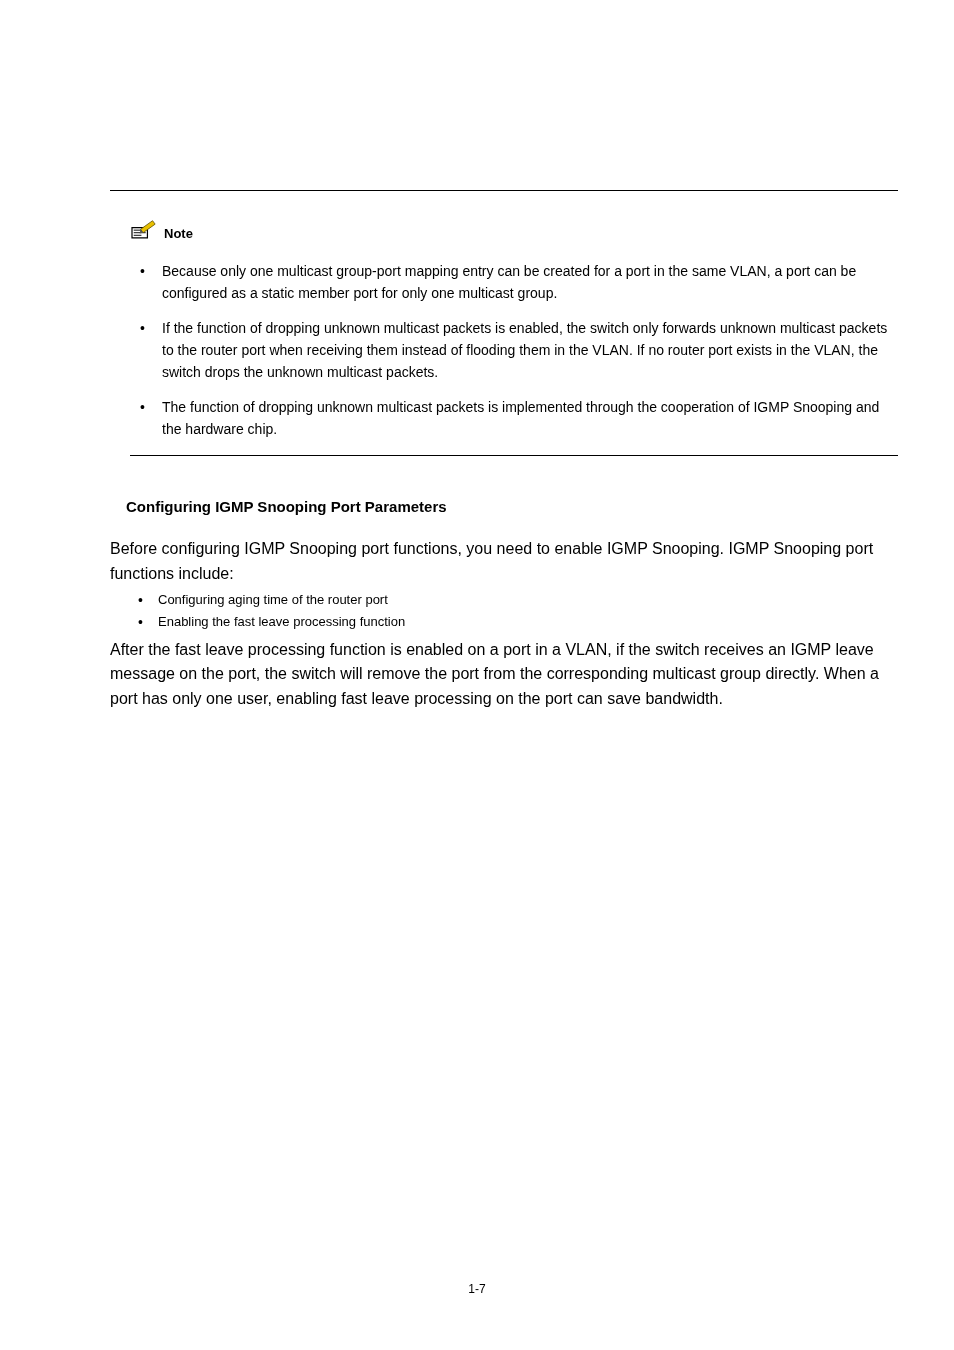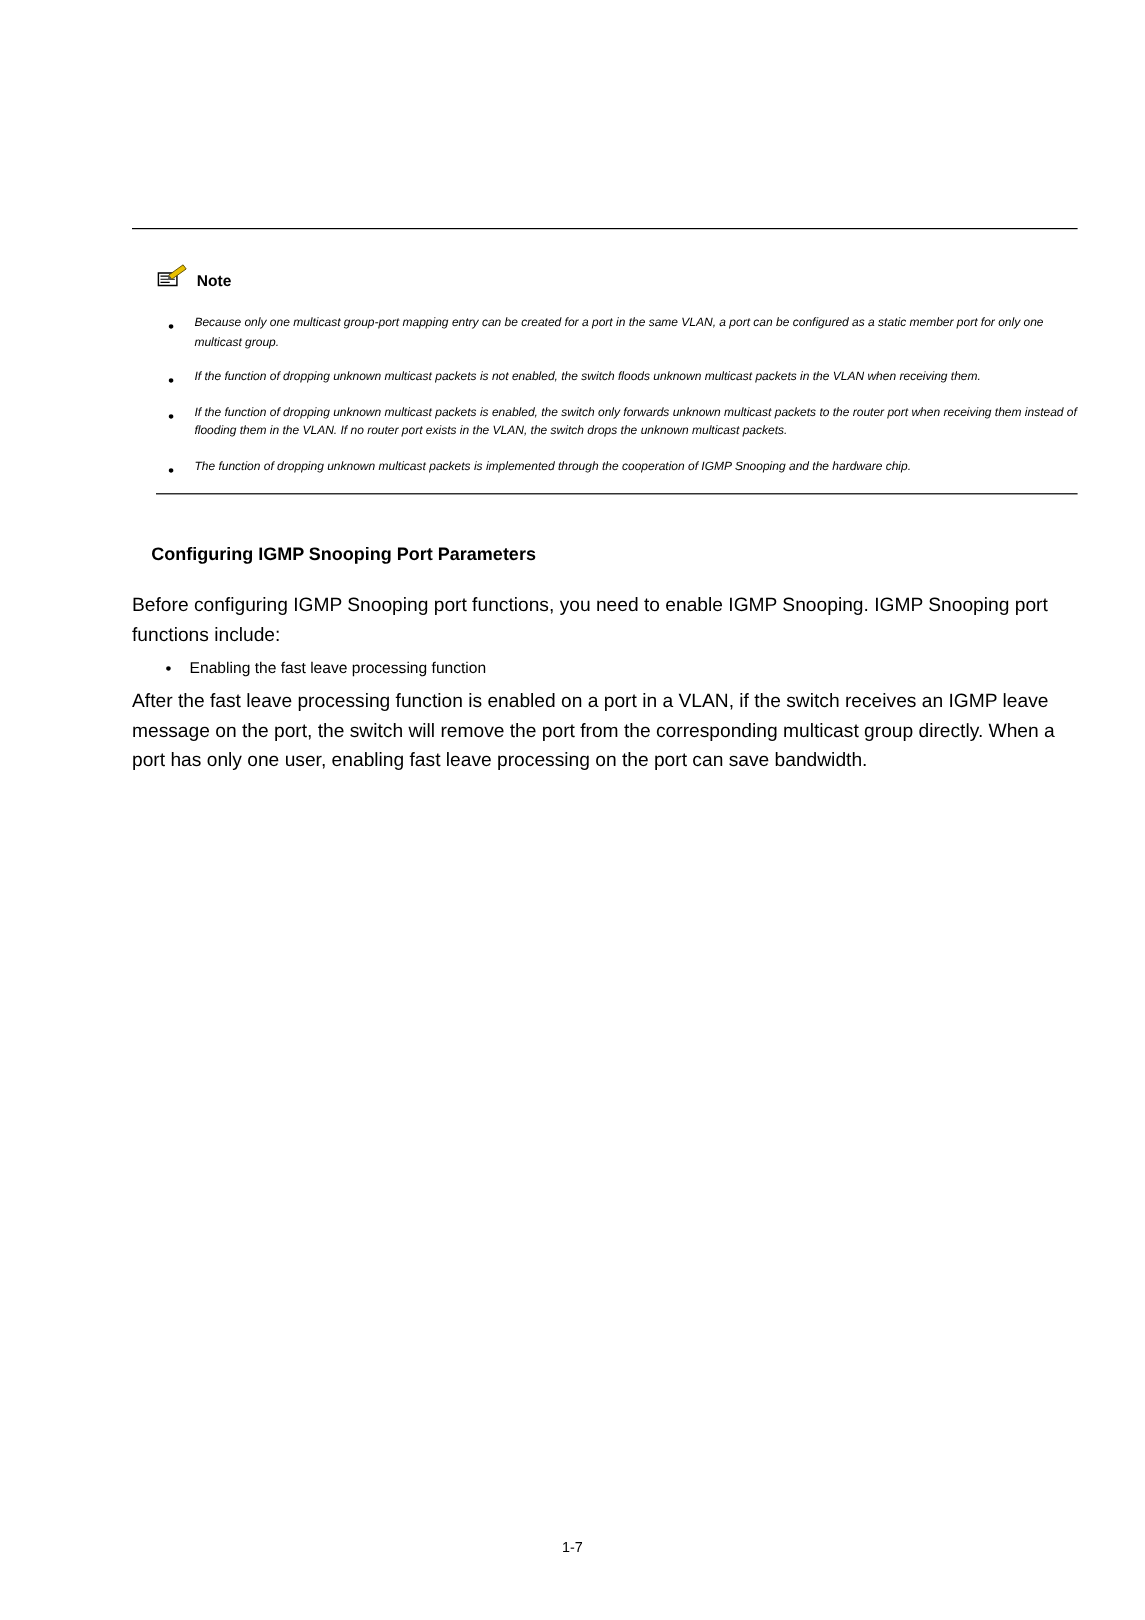--- a/index.html
+++ b/index.html
@@ -38,24 +38,23 @@
     font-size: 13px;
     font-weight: bold;
   }
   ul.bullets {
     list-style: none;
     margin-left: 4px;
   }
   ul.bullets > li {
     position: relative;
     padding-left: 28px;
-    font-size: 10px;
+    font-size: 14px;
     line-height: 1.55;
     margin-bottom: 14px;
-    font-style: italic;
   }
   ul.bullets > li::before {
     content: "•";
     position: absolute;
     left: 6px;
     top: 0;
     font-size: 14px;
   }
   .hr-bottom {
     border: none;
@@ -123,30 +122,30 @@
           <path d="M2 10 L2 22 L20 22 L20 10 Z" fill="#fff" stroke="#000" stroke-width="1.4"></path>
           <path d="M4 13 L18 13 M4 16 L18 16 M4 19 L13 19" stroke="#000" stroke-width="1.1"></path>
           <path d="M12 12 L26 2 L29 6 L15 16 Z" fill="#e8c000" stroke="#5a4a00" stroke-width="0.9"></path>
           <path d="M12 12 L15 16 L11 17 Z" fill="#555"></path>
         </svg>
       </span>
       <span class="note-label">Note</span>
     </div>
     <ul class="bullets">
       <li>Because only one multicast group-port mapping entry can be created for a port in the same VLAN, a port can be configured as a static member port for only one multicast group.</li>
-      <li>If the function of dropping unknown multicast packets is not enabled, the switch floods unknown multicast packets in the VLAN when receiving them.</li>
       <li>If the function of dropping unknown multicast packets is enabled, the switch only forwards unknown multicast packets to the router port when receiving them instead of flooding them in the VLAN. If no router port exists in the VLAN, the switch drops the unknown multicast packets.</li>
       <li>The function of dropping unknown multicast packets is implemented through the cooperation of IGMP Snooping and the hardware chip.</li>
     </ul>
   </div>
   <hr class="hr-bottom">
 
   <div class="section">
     <div class="h3">Configuring IGMP Snooping Port Parameters</div>
     <div class="para">Before configuring IGMP Snooping port functions, you need to enable IGMP Snooping. IGMP Snooping port functions include:</div>
     <ul class="body-bullets">
+      <li>Configuring aging time of the router port</li>
       <li>Enabling the fast leave processing function</li>
     </ul>
     <div class="para">After the fast leave processing function is enabled on a port in a VLAN, if the switch receives an IGMP leave message on the port, the switch will remove the port from the corresponding multicast group directly. When a port has only one user, enabling fast leave processing on the port can save bandwidth.</div>
   </div>
 </div>
 
 <div class="pageno">1-7</div>
 
 </body></html>

